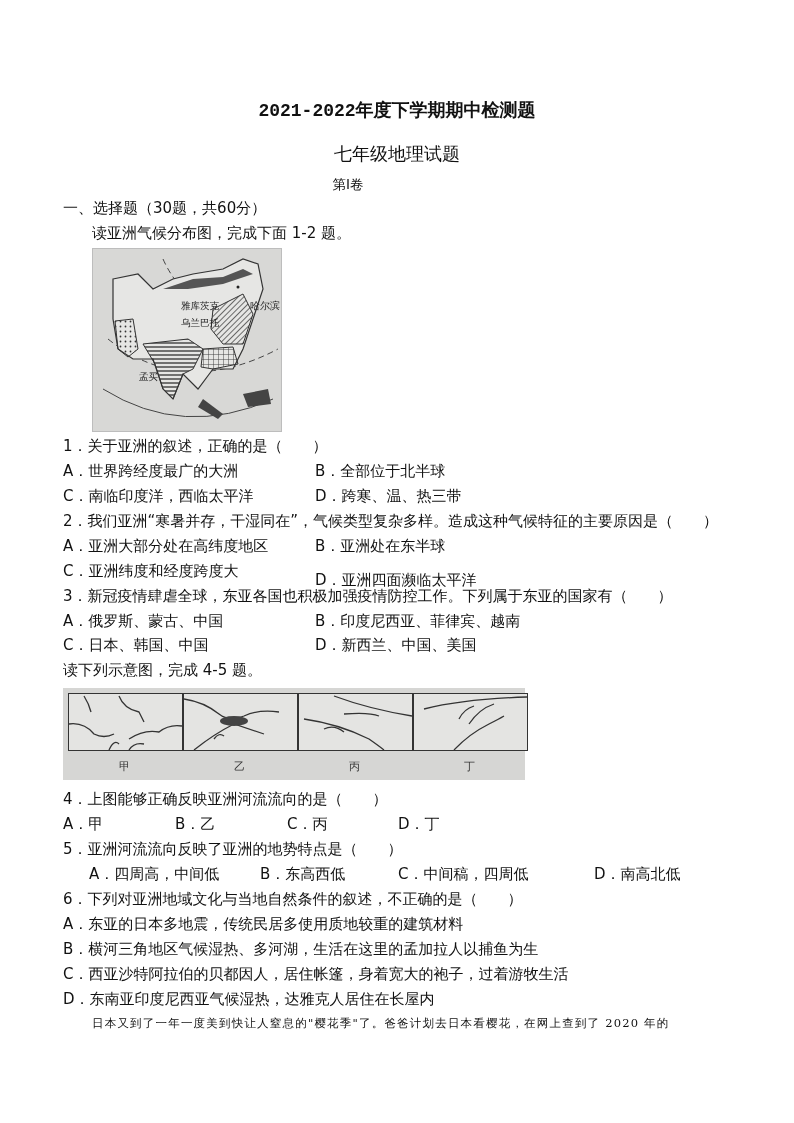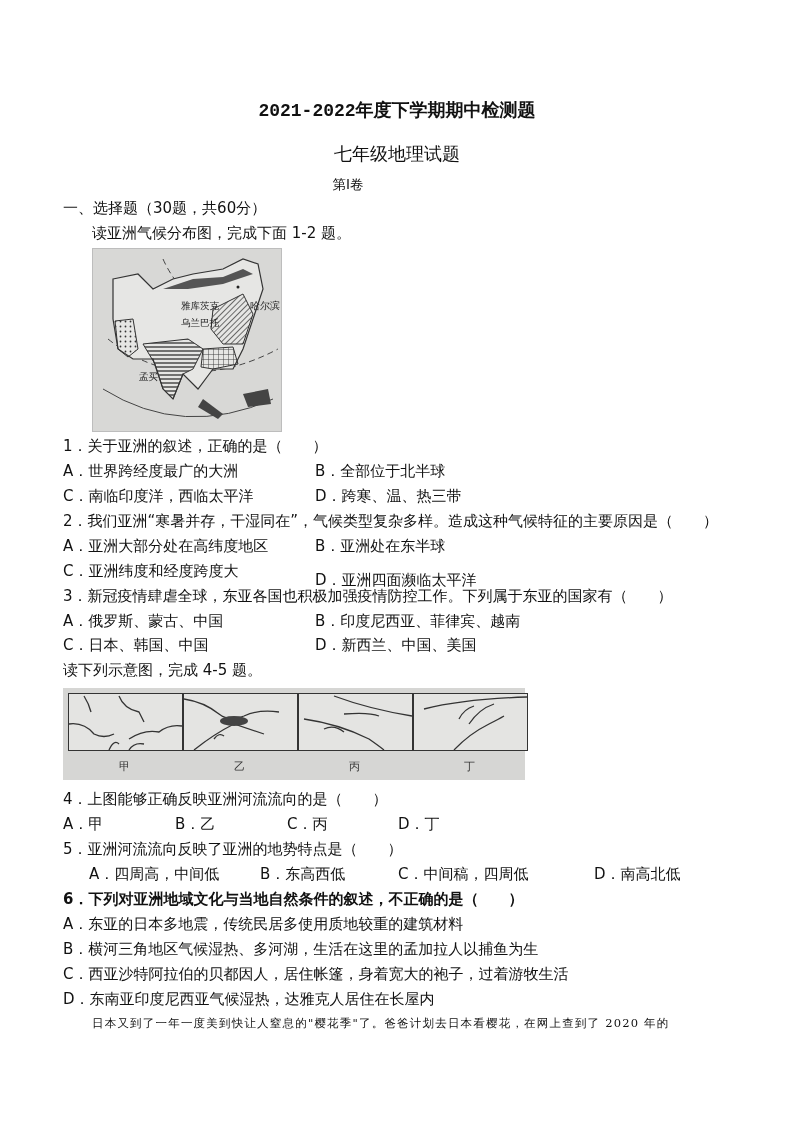--- a/index.html
+++ b/index.html
@@ -151,19 +151,19 @@
 <div class="abs line" style="top:815px; left:175px;">B．乙</div>
 <div class="abs line" style="top:815px; left:287px;">C．丙</div>
 <div class="abs line" style="top:815px; left:398px;">D．丁</div>
 
 <div class="abs line" style="top:840px;">5．亚洲河流流向反映了亚洲的地势特点是（　　）</div>
 <div class="abs line" style="top:865px; left:45px;margin-left:44px;">A．四周高，中间低</div>
 <div class="abs line" style="top:865px; left:260px;">B．东高西低</div>
 <div class="abs line" style="top:865px; left:398px;">C．中间稿，四周低</div>
 <div class="abs line" style="top:865px; left:594px;">D．南高北低</div>
 
-<div class="abs line" style="top:890px;font-weight:bold;">6．下列对亚洲地域文化与当地自然条件的叙述，不正确的是（　　）</div>
+<div class="abs line" style="top:890px;">6．下列对亚洲地域文化与当地自然条件的叙述，不正确的是（　　）</div>
 <div class="abs line" style="top:915px;">A．东亚的日本多地震，传统民居多使用质地较重的建筑材料</div>
 <div class="abs line" style="top:940px;">B．横河三角地区气候湿热、多河湖，生活在这里的孟加拉人以捕鱼为生</div>
 <div class="abs line" style="top:965px;">C．西亚沙特阿拉伯的贝都因人，居住帐篷，身着宽大的袍子，过着游牧生活</div>
 <div class="abs line" style="top:990px;">D．东南亚印度尼西亚气候湿热，达雅克人居住在长屋内</div>
 
 <div class="abs footer-line">日本又到了一年一度美到快让人窒息的"樱花季"了。爸爸计划去日本看樱花，在网上查到了 2020 年的</div>
 
 </body></html>

